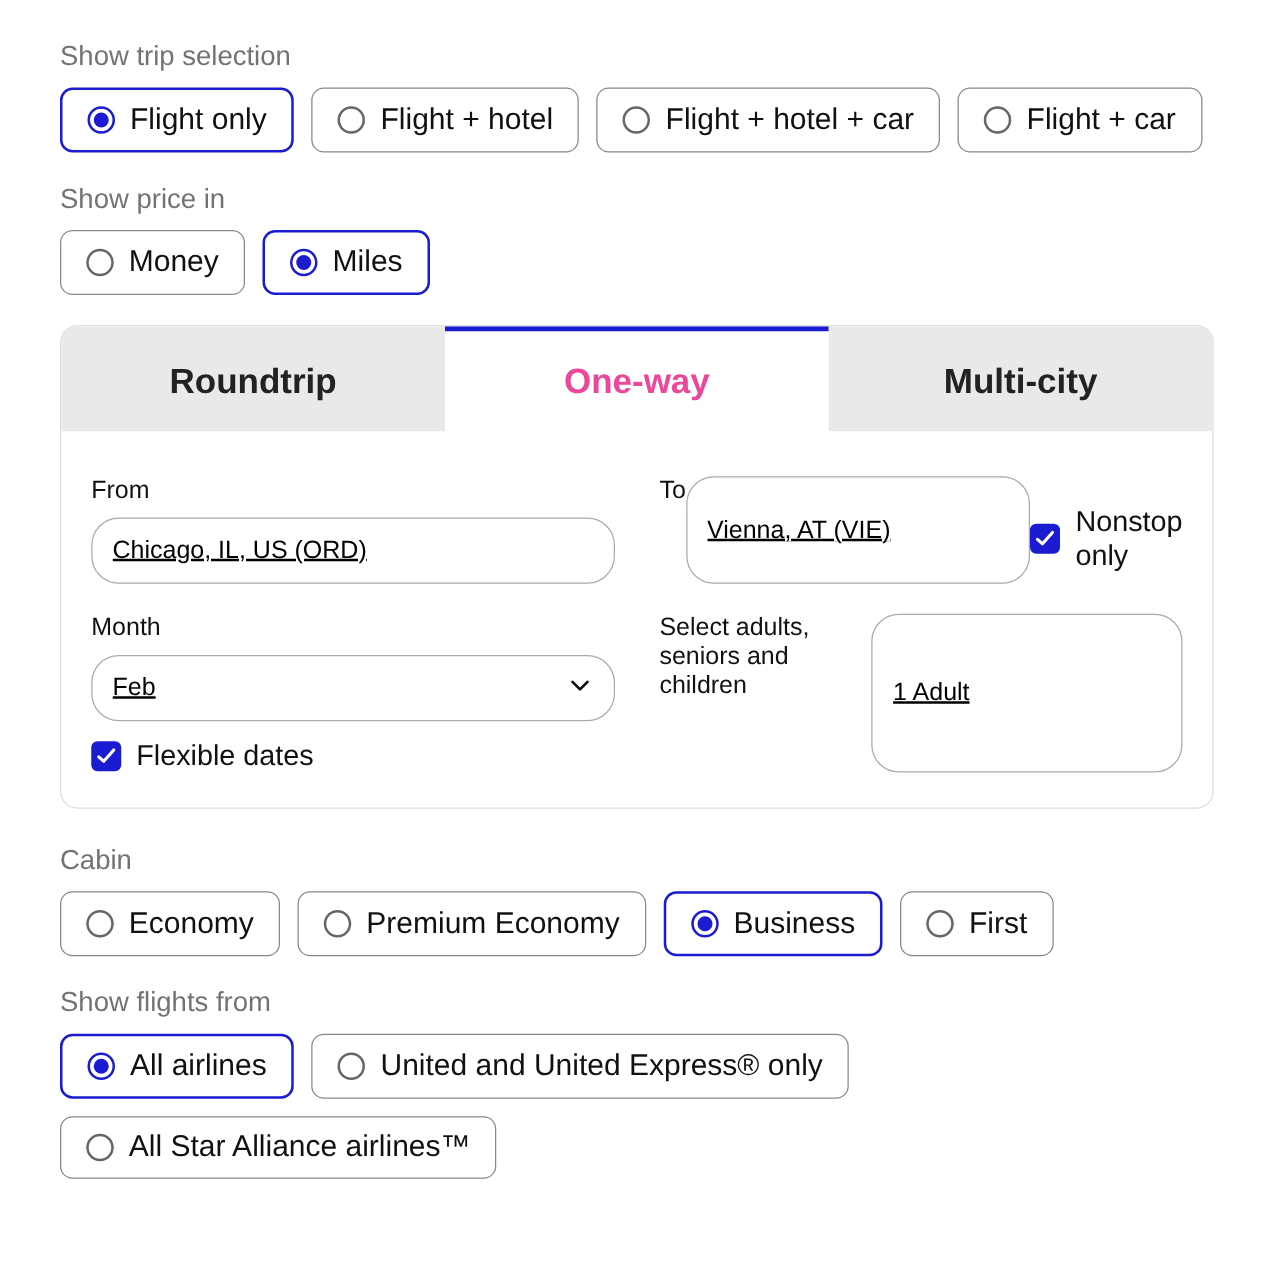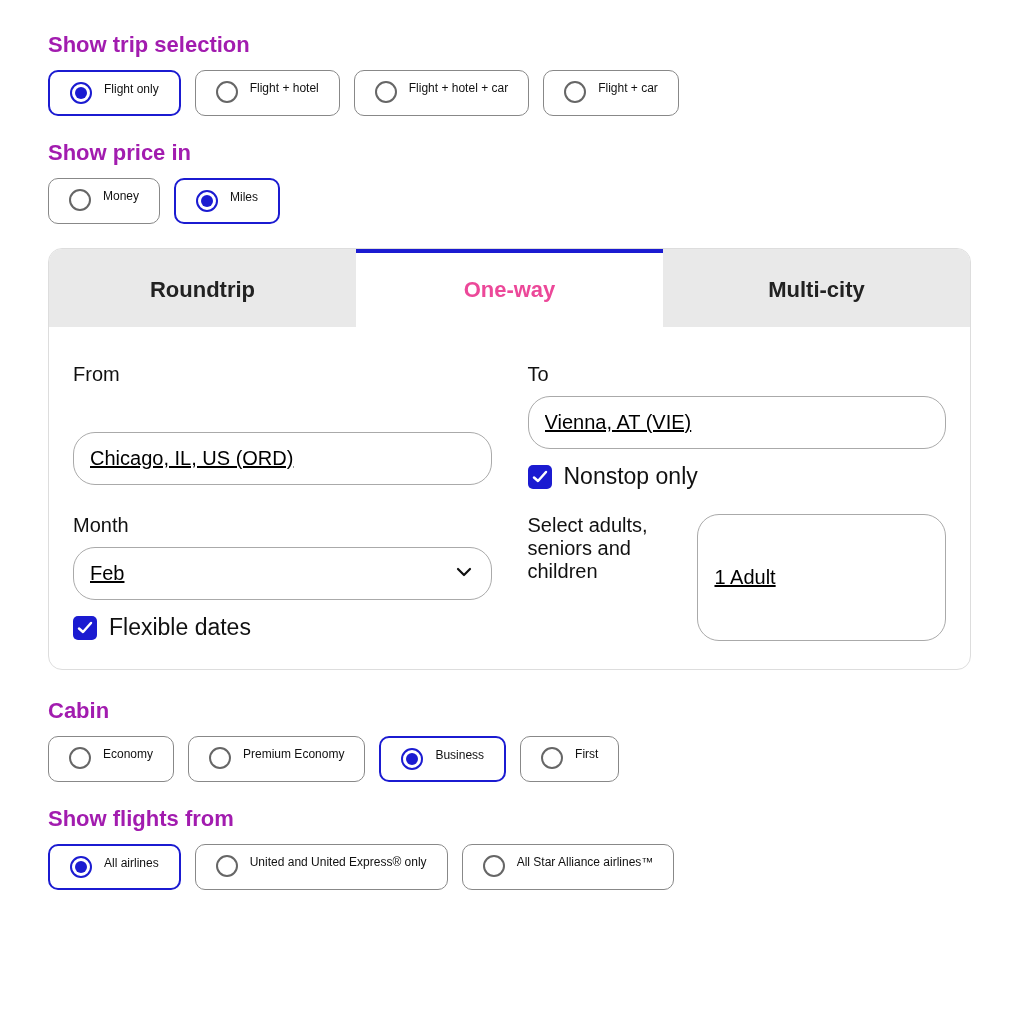--- a/index.html
+++ b/index.html
@@ -5,38 +5,39 @@
 * { box-sizing: border-box; margin: 0; padding: 0; }
 body {
   font-family: -apple-system, BlinkMacSystemFont, "Segoe UI", Helvetica, Arial, sans-serif;
   background: #fff;
   color: #111;
   padding: 24px 48px;
   width: 1019px;
 }
 .section-label {
   font-size: 22px;
-  font-weight: 700;
-  color: #a21caf;
+  font-weight: 400;
+  color: #737373;
   margin-bottom: 12px;
   margin-top: 8px;
 }
 .radio-row {
   display: flex;
   flex-wrap: wrap;
   gap: 14px;
   margin-bottom: 24px;
 }
 .radio-pill {
   display: inline-flex;
+  align-items: center;
   gap: 12px;
   border: 1.5px solid #888;
   border-radius: 10px;
   padding: 10px 20px;
-  font-size: 12px;
+  font-size: 24px;
   font-weight: 500;
   background: #fff;
   cursor: pointer;
   white-space: nowrap;
 }
 .radio-pill.selected {
   border: 2px solid #1b1bd1;
 }
 .radio-circle {
   width: 22px;
@@ -68,21 +69,21 @@
   margin-top: 8px;
   margin-bottom: 28px;
 }
 .tabs-row {
   display: flex;
 }
 .tab {
   flex: 1;
   text-align: center;
   padding: 24px 0;
-  font-size: 22px;
+  font-size: 28px;
   font-weight: 600;
   background: #e9e9e9;
   color: #222;
   cursor: pointer;
   border-top: 4px solid transparent;
 }
 .tab.active {
   background: #fff;
   color: #ec4899;
   border-top: 4px solid #1b1bd1;
@@ -90,21 +91,20 @@
 .tab-body {
   padding: 36px 24px 28px 24px;
   display: grid;
   grid-template-columns: 1fr 1fr;
   column-gap: 36px;
   row-gap: 24px;
 }
 .field-group {
   display: flex;
   flex-direction: column;
-  gap: 36px;
 }
 .field-label {
   font-size: 20px;
   font-weight: 500;
   margin-bottom: 10px;
   color: #111;
 }
 .text-input {
   border: 1.5px solid #aaa;
   border-radius: 22px;
@@ -139,21 +139,21 @@
   display: inline-flex;
   align-items: center;
   justify-content: center;
   flex-shrink: 0;
 }
 .checkbox-label {
   font-size: 23px;
   font-weight: 500;
   color: #111;
 }
-.to-group { display:flex; flex-direction:column; }
+.to-group { display:flex; flex-direction:row; }
 .month-col { display:flex; flex-direction:column; }
 .travelers-col { display:flex; flex-direction:row; justify-content:flex-end; }
 </style>
 </head>
 <body>
 
 <div class="section-label">Show trip selection</div>
 <div class="radio-row" id="trip-selection-row">
     <div class="radio-pill selected">
       <span class="radio-circle"></span>

